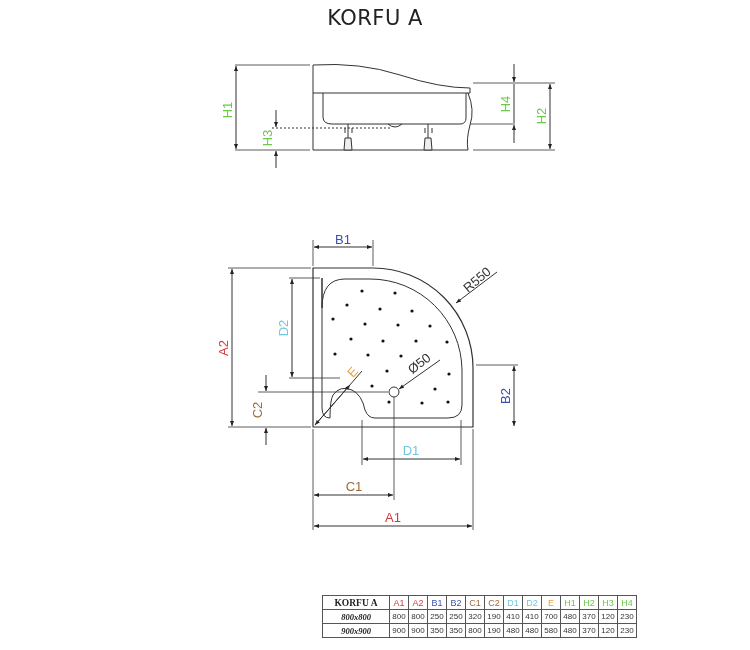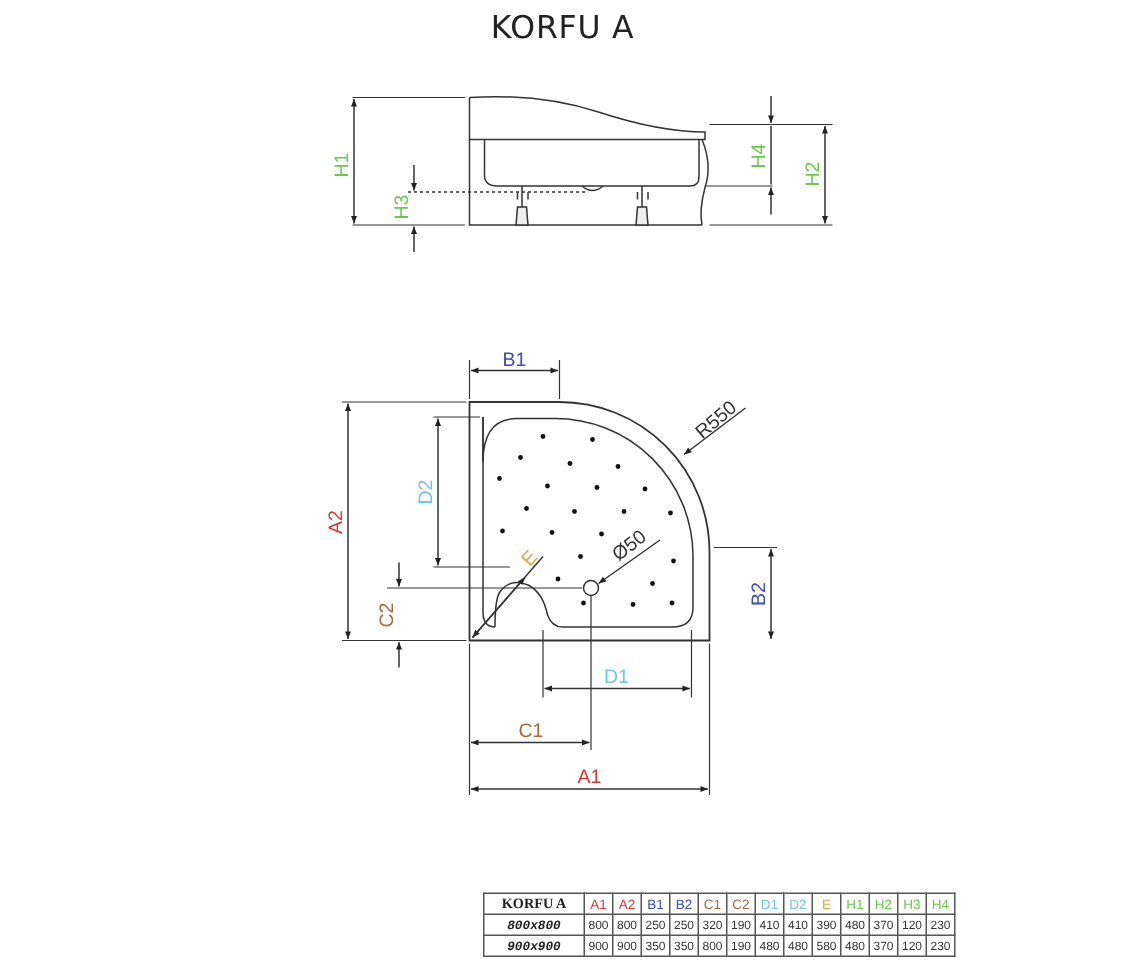--- a/index.html
+++ b/index.html
@@ -3,21 +3,21 @@
 <meta charset="utf-8">
 <style>
   html, body { margin: 0; padding: 0; background: #ffffff; }
   body { width: 750px; height: 650px; position: relative; overflow: hidden; font-family: "Liberation Sans", sans-serif; }
   .title { position: absolute; left: 0; top: 6px; width: 750px; text-align: center; font-family: "DejaVu Sans", sans-serif; font-size: 21px; color: #222; letter-spacing: 0.5px; }
   svg.drawing { position: absolute; left: 0; top: 0; }
   .dimtext { font-family: "Liberation Sans", sans-serif; font-size: 13px; }
   table.spec { position: absolute; left: 322px; top: 595px; border-collapse: collapse; font-family: "Liberation Sans", sans-serif; font-size: 8px; }
   table.spec td, table.spec th { border: 1px solid #555; padding: 0 2px; height: 13px; text-align: center; font-weight: normal; color: #333; }
   table.spec th.model { font-family: "Liberation Serif", serif; font-weight: bold; font-size: 9.5px; color: #222; width: 62px; }
-  table.spec td.size { font-family: Liberation Mono, monospace; font-weight: bold; font-style: italic; color: #222; font-size: 8.5px; }
+  table.spec td.size { font-family: Liberation Serif, serif; font-weight: bold; font-style: italic; color: #222; font-size: 8.5px; }
   table.spec th.col { font-size: 9px; min-width: 14px; }
 </style>
 </head>
 <body>
 
 <div class="title">KORFU A</div>
 
 <svg class="drawing" width="750" height="590" viewBox="0 0 750 590">
   <defs>
     <marker id="arr" viewBox="0 0 10 10" refX="10" refY="5" markerWidth="9" markerHeight="5" orient="auto-start-reverse">
@@ -177,21 +177,21 @@
   <tr>
     <td class="size">800x800</td>
     <td>800</td>
     <td>800</td>
     <td>250</td>
     <td>250</td>
     <td>320</td>
     <td>190</td>
     <td>410</td>
     <td>410</td>
-    <td>390</td>
+    <td>700</td>
     <td>480</td>
     <td>370</td>
     <td>120</td>
     <td>230</td>
   </tr>
   <tr>
     <td class="size">900x900</td>
     <td>900</td>
     <td>900</td>
     <td>350</td>

